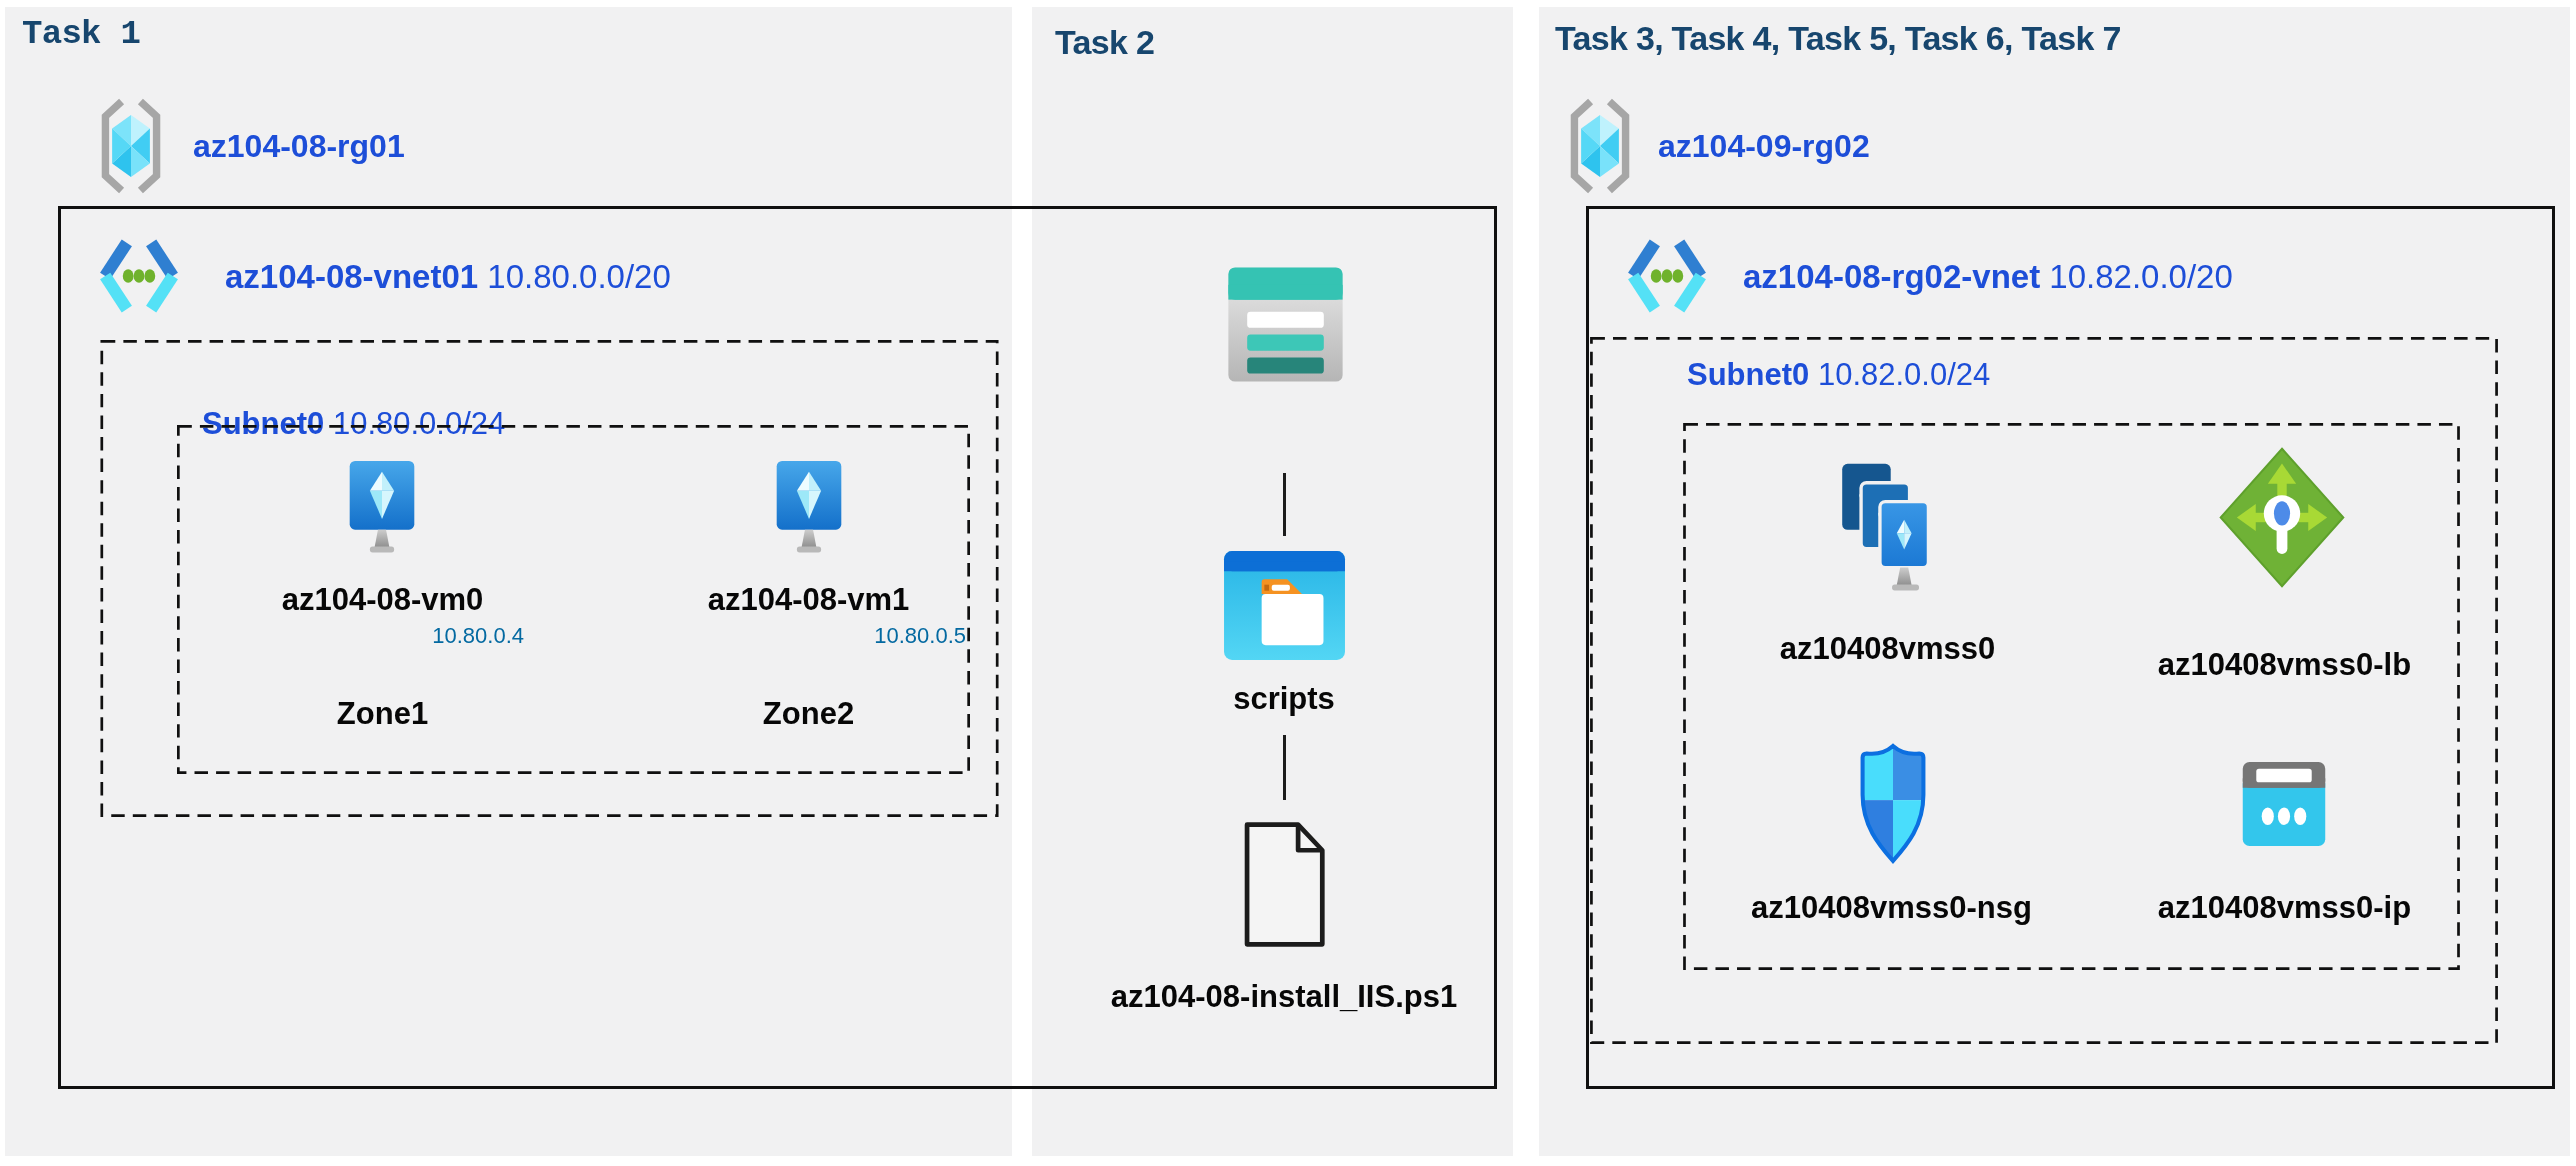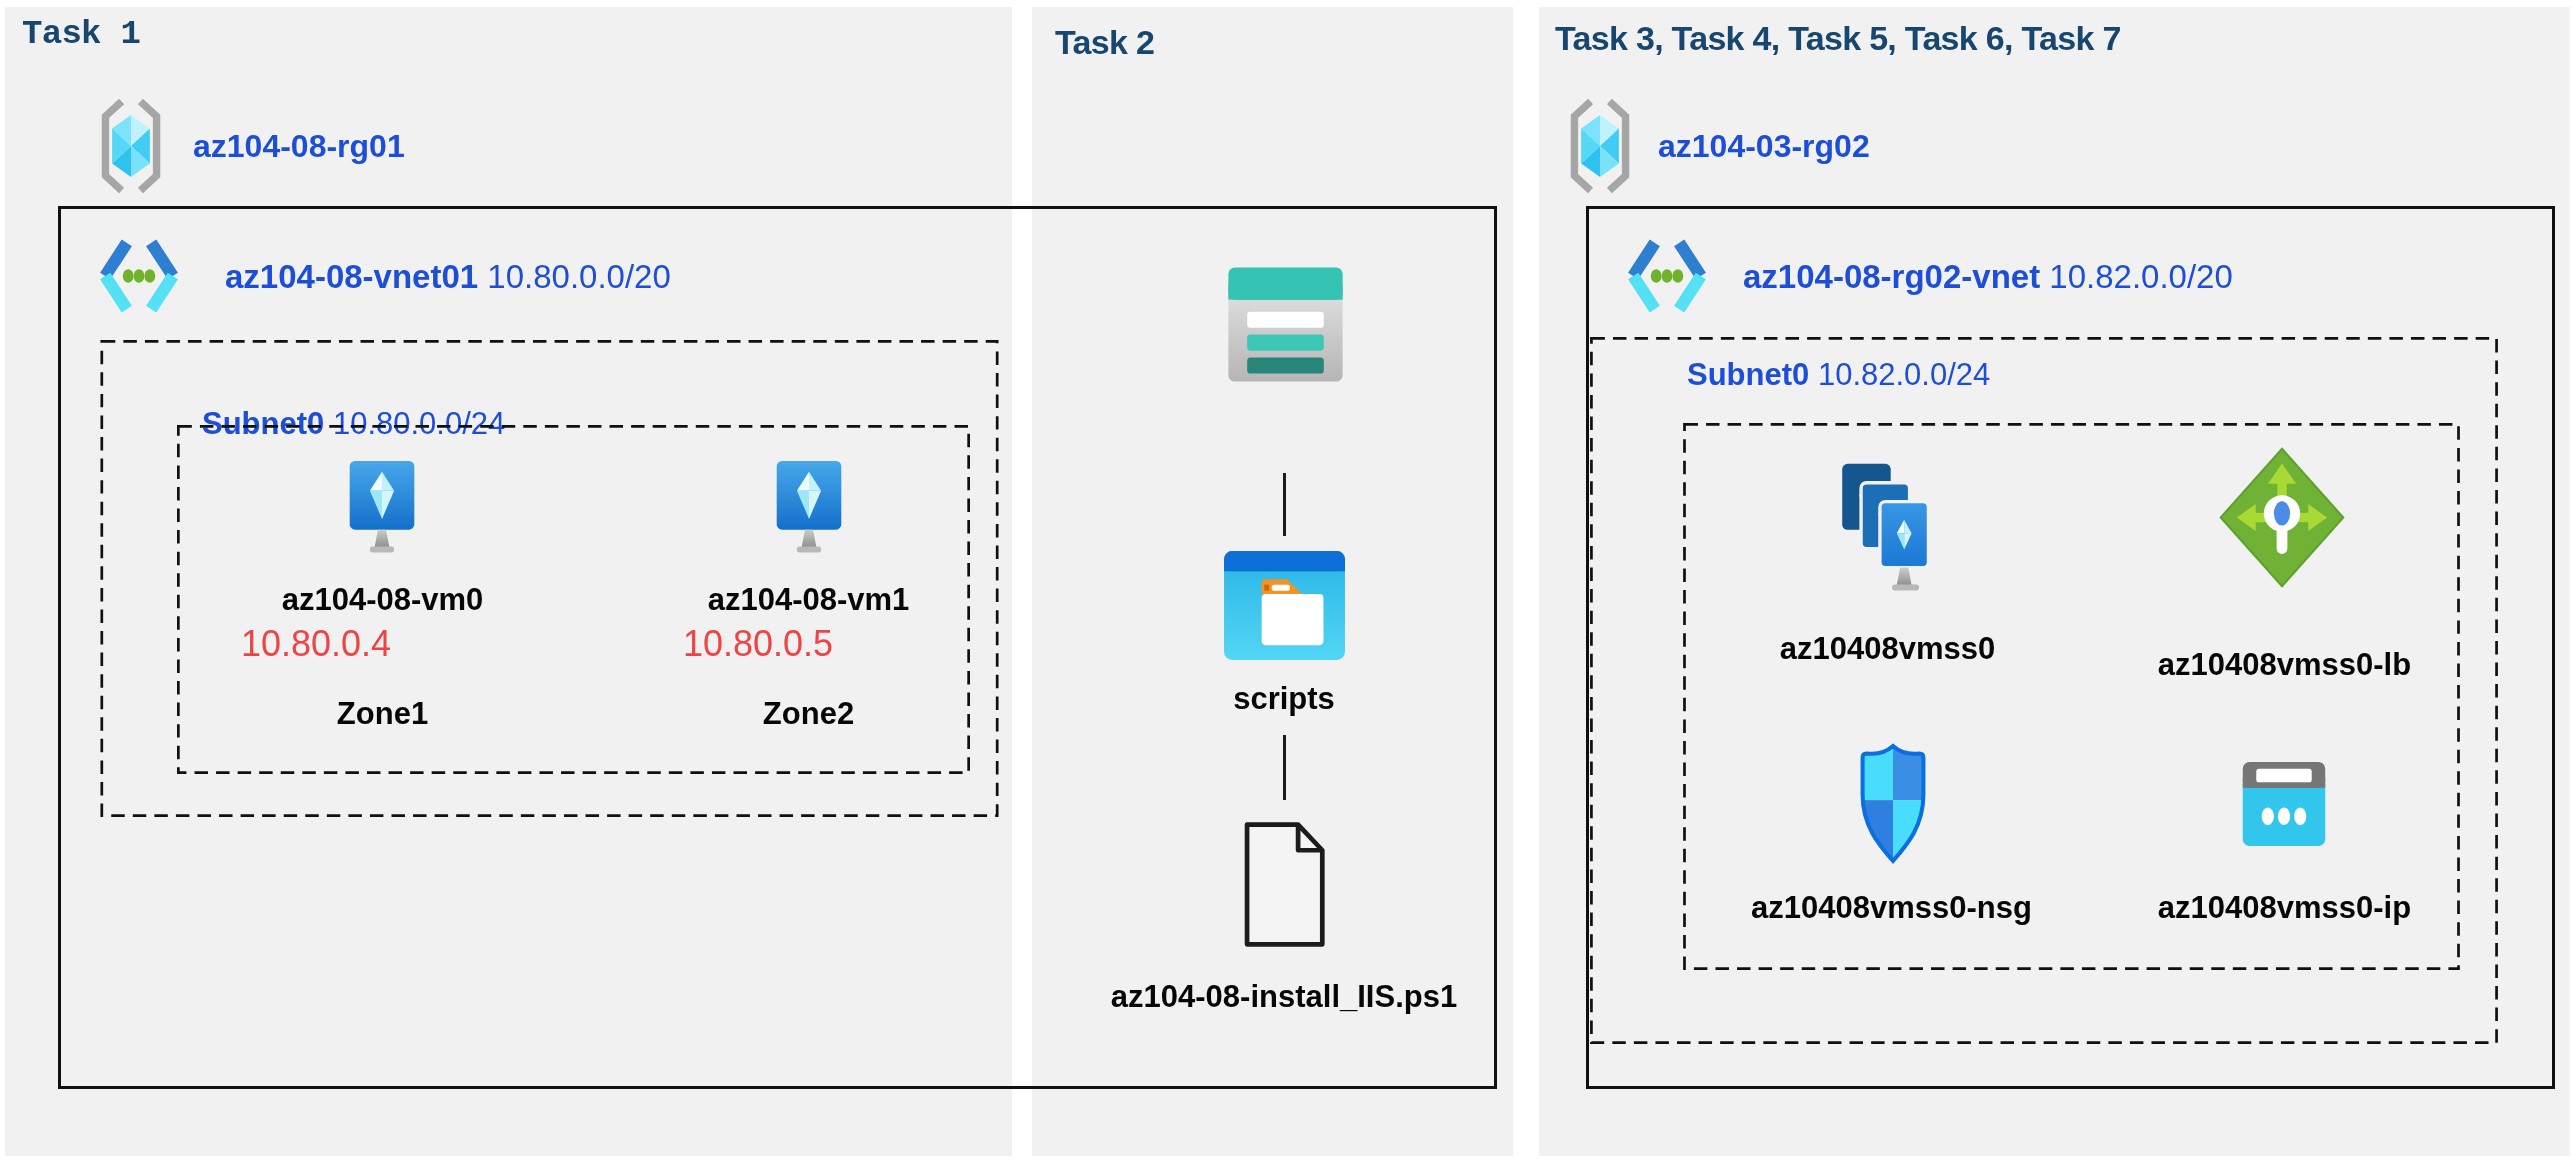--- a/index.html
+++ b/index.html
@@ -21,21 +21,21 @@
   #rg1-label{left:193px;top:128px;}
   #rg2-label{left:1658px;top:128px;}
   .vnet-label{font-size:33px;}
   #vnet1-label{left:225px;top:258px;}
   #vnet2-label{left:1743px;top:258px;}
   .subnet-label{font-size:31px;}
   #subnet1-label{left:202px;top:360px;margin-top:46px;}
   #subnet2-label{left:1687px;top:357px;}
   .reg{font-weight:400;}
   .lbl{position:absolute;font-size:31px;font-weight:700;color:#070707;text-align:center;white-space:nowrap;}
-  .lbl-reg{position:absolute;font-size:36px;font-weight:400;color:#ef4444;text-align:left;white-space:nowrap;}
+  .lbl-reg{position:absolute;font-size:22px;font-weight:400;color:#0369a1;text-align:right;white-space:nowrap;}
   #vm0-name{left:241px;top:582px;width:283px;}
   #vm0-ip{left:241px;top:623px;width:283px;}
   #vm0-zone{left:241px;top:696px;width:283px;}
   #vm1-name{left:667px;top:582px;width:283px;}
   #vm1-ip{left:683px;top:623px;width:283px;}
   #vm1-zone{left:667px;top:696px;width:283px;}
   #sa-label{left:1075px;top:421px;width:418px;}
   #scripts-label{left:1149px;top:681px;width:270px;}
   #file-label{left:1058px;top:979px;width:452px;}
   #vmss-label{left:1719px;top:631px;width:337px;}
@@ -75,21 +75,21 @@
   <svg class="abs" style="left:1565px;top:96px" width="70" height="100" viewBox="0 0 104 148">
     <path d="M38 8 L14 30 L14 118 L38 140" fill="none" stroke="#a6a6a6" stroke-width="11"></path>
     <path d="M66 8 L90 30 L90 118 L66 140" fill="none" stroke="#a6a6a6" stroke-width="11"></path>
     <polygon points="52,28 24,48 52,74" fill="#7ce3fa"></polygon>
     <polygon points="52,28 80,48 52,74" fill="#bff2fd"></polygon>
     <polygon points="80,48 80,100 52,74" fill="#41cdf3"></polygon>
     <polygon points="80,100 52,120 52,74" fill="#79e2fa"></polygon>
     <polygon points="52,120 24,100 52,74" fill="#2ec3ee"></polygon>
     <polygon points="24,100 24,48 52,74" fill="#55d8f6"></polygon>
   </svg>
-  <div class="rg-label" id="rg2-label">az104-03-rg02</div>
+  <div class="rg-label" id="rg2-label">az104-09-rg02</div>
 
   <div class="solid-box" id="box1"></div>
   <div class="solid-box" id="box2"></div>
 
   <svg class="abs" style="left:93px;top:232px" width="92" height="88" viewBox="0 0 136 130">
     <path d="M50 16 L18 65" stroke="#2f7fd1" stroke-width="18" fill="none"></path>
     <path d="M18 65 L50 114" stroke="#54e1f6" stroke-width="18" fill="none"></path>
     <path d="M86 16 L118 65" stroke="#2f7fd1" stroke-width="18" fill="none"></path>
     <path d="M118 65 L86 114" stroke="#54e1f6" stroke-width="18" fill="none"></path>
     <ellipse cx="52" cy="65" rx="8" ry="10" fill="#6fb22c"></ellipse>

